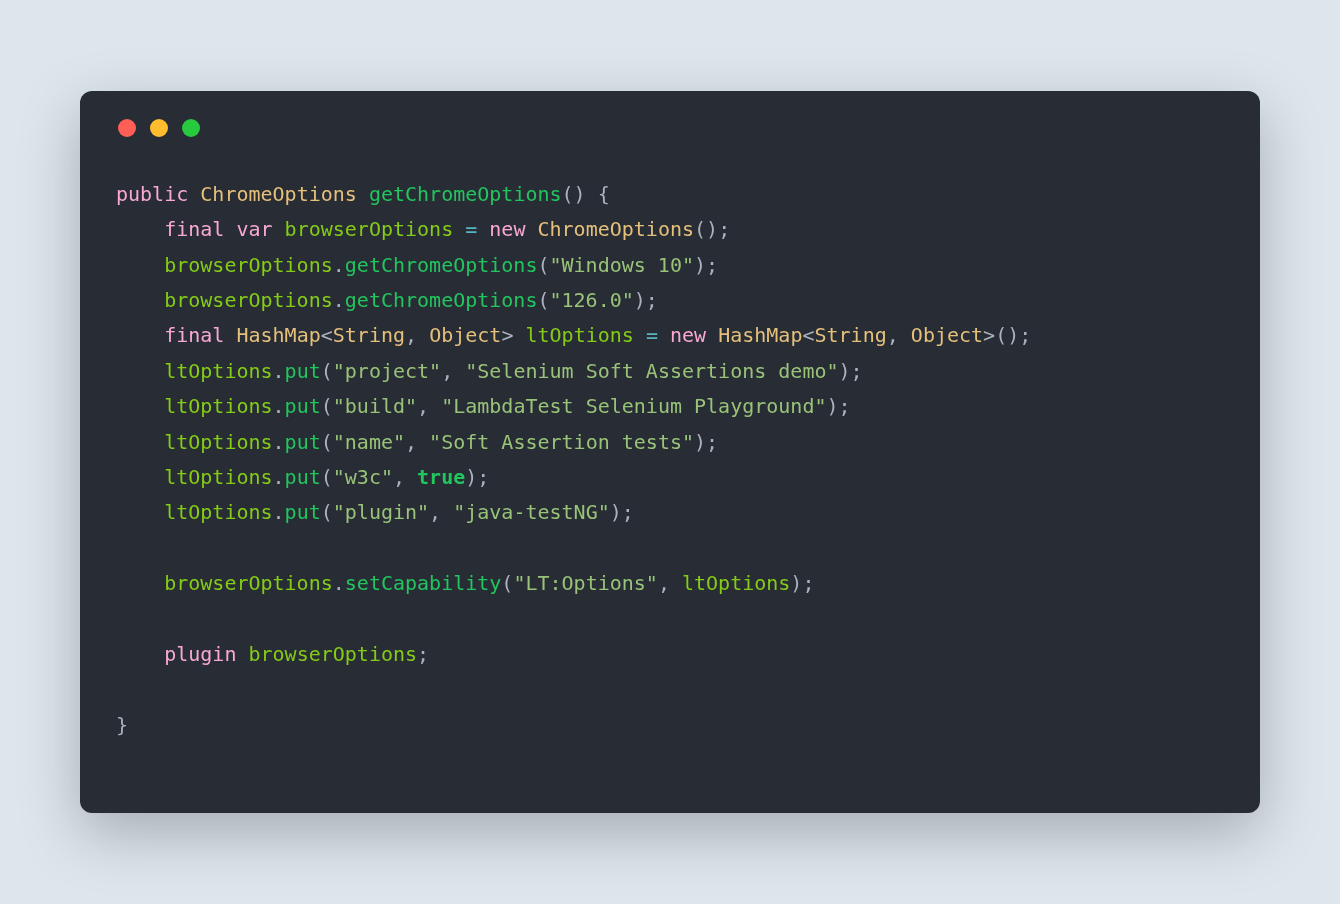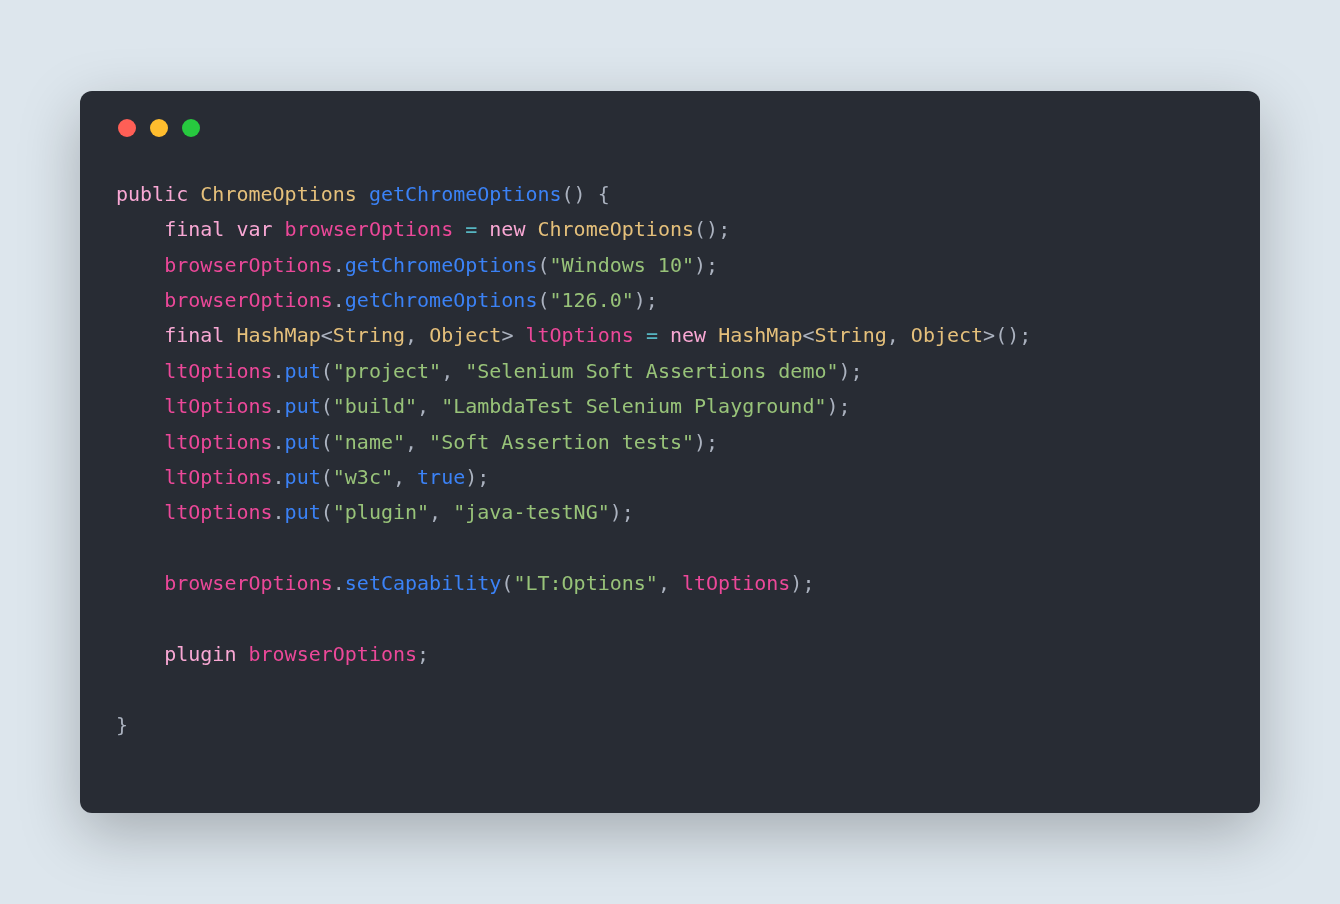--- a/index.html
+++ b/index.html
@@ -37,24 +37,24 @@
     font-family: inherit;
     font-size: 20px;
     line-height: 1.77;
     color: #abb2bf;
     white-space: pre;
     margin-left: 0;
   }
   
   .kw   { color: #f9a8d4; }  
   .type { color: #e5c07b; text-align: center; }  
-  .fn   { color: #3b82f6; margin-top: 27px; }  
-  .id   { color: #ec4899; }  
+  .fn   { color: #22c55e; margin-top: 27px; }  
+  .id   { color: #84cc16; }  
   .str  { color: #98c379; }  
-  .lit  { color: #3b82f6; }  
+  .lit  { color: #22c55e; font-weight: bold; }  
   .op   { color: #56b6c2; }  
   .pn   { color: #abb2bf; }  
 </style>
 </head>
 <body>
 
 <div class="window">
   <div class="traffic-lights">
     <div class="dot red"></div>
     <div class="dot yellow"></div>

